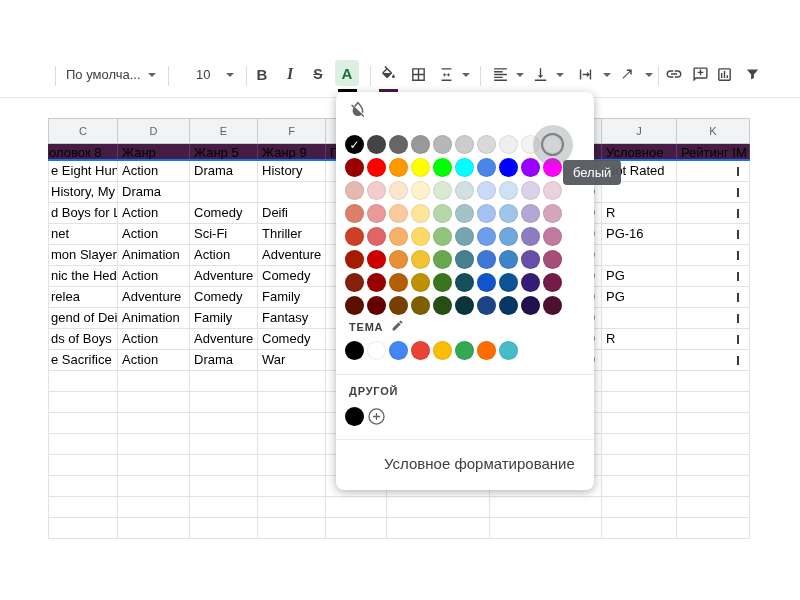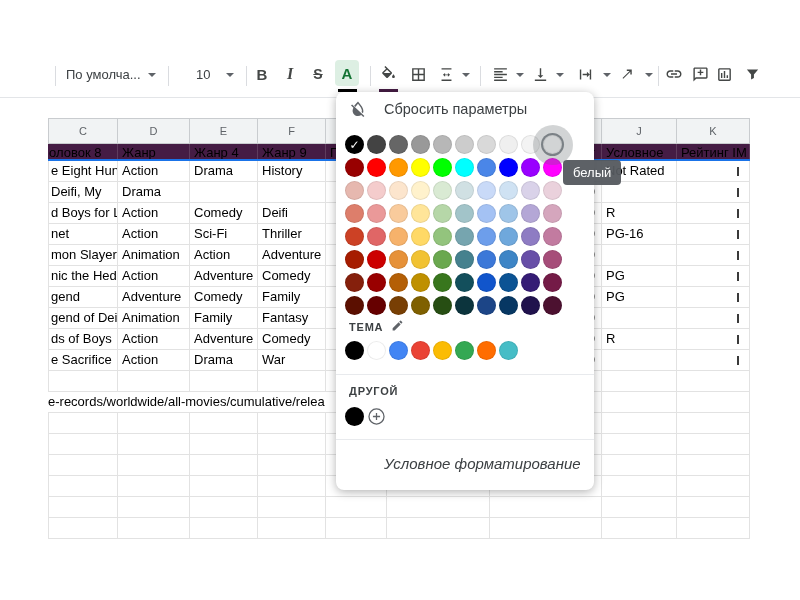--- a/index.html
+++ b/index.html
@@ -55,21 +55,21 @@
            grid-auto-rows:19px;column-gap:3px;row-gap:4px;}
   .swatch{width:19px;height:19px;border-radius:50%;position:relative;cursor:pointer;
           box-shadow:inset 0 0 0 1px rgba(0,0,0,0.08);}
   .swatch.selected::after{content:"✓";position:absolute;inset:0;display:flex;align-items:center;
           justify-content:center;color:#fff;font-size:12px;font-weight:bold;}
   .swatch.hovered{box-shadow:0 0 0 2px #878d92, inset 0 0 0 1px rgba(0,0,0,0.08);}
   .section-label{position:absolute;left:13px;font-size:11px;letter-spacing:0.8px;color:#3c4043;font-weight:700;}
   #theme-row,#custom-row{position:absolute;left:9px;display:grid;grid-auto-flow:column;
            grid-auto-columns:19px;column-gap:3px;}
   .pdivider{position:absolute;left:0;width:258px;height:1px;background:#e8eaed;}
-  .cond-label{position:absolute;left:48px;top:363px;font-size:15px;color:#3c4043;cursor:pointer;font-style:italic;}
+  .cond-label{position:absolute;left:48px;top:363px;font-size:15px;color:#3c4043;cursor:pointer;}
   .plus-btn{width:19px;height:19px;cursor:pointer;}
   .halo{position:absolute;left:533px;top:125px;width:40px;height:40px;border-radius:50%;
         background:rgba(95,99,104,0.28);z-index:40;}
   .tooltip{position:absolute;left:563px;top:160px;background:rgba(84,89,94,0.95);color:#fff;
         font-size:13px;padding:5px 10px;border-radius:4px;z-index:50;}
 </style>
 </head>
 <body>
 
 <div class="screen">
@@ -187,21 +187,21 @@
   <div class="colh x-e">E</div>
   <div class="colh x-f">F</div>
   <div class="colh x-g">G</div>
   <div class="colh x-h">H</div>
   <div class="colh x-i">I</div>
   <div class="colh x-j">J</div>
   <div class="colh x-k">K</div>
 
   <div class="ph x-c">оловок 8</div>
   <div class="ph x-d">Жанр</div>
-  <div class="ph x-e">Жанр 4</div>
+  <div class="ph x-e">Жанр 5</div>
   <div class="ph x-f">Жанр 9</div>
   <div class="ph x-g">П</div>
   <div class="ph x-h"></div>
   <div class="ph x-i">т</div>
   <div class="ph x-j">Условное</div>
   <div class="ph x-k">Рейтинг IM</div>
   <div class="sel-line"></div>
 
   <div id="rows">
 
@@ -214,21 +214,21 @@
         <div class="cell x-h"></div>
         <div class="cell x-i">0</div>
         <div class="cell x-j">Not Rated</div>
         <div class="cell x-k">
           <span class="kmark"></span>
         </div>
 
       </div>
 
       <div class="grid-row" style="top: 182px;">
-        <div class="cell x-c">Deifi, My</div>
+        <div class="cell x-c">History, My</div>
         <div class="cell x-d">Drama</div>
         <div class="cell x-e"></div>
         <div class="cell x-f"></div>
         <div class="cell x-g"></div>
         <div class="cell x-h"></div>
         <div class="cell x-i">0</div>
         <div class="cell x-j"></div>
         <div class="cell x-k">
           <span class="kmark"></span>
         </div>
@@ -289,21 +289,21 @@
         <div class="cell x-h"></div>
         <div class="cell x-i">0</div>
         <div class="cell x-j">PG</div>
         <div class="cell x-k">
           <span class="kmark"></span>
         </div>
 
       </div>
 
       <div class="grid-row" style="top: 287px;">
-        <div class="cell x-c">gend</div>
+        <div class="cell x-c">relea</div>
         <div class="cell x-d">Adventure</div>
         <div class="cell x-e">Comedy</div>
         <div class="cell x-f">Family</div>
         <div class="cell x-g"></div>
         <div class="cell x-h"></div>
         <div class="cell x-i">0</div>
         <div class="cell x-j">PG</div>
         <div class="cell x-k">
           <span class="kmark"></span>
         </div>
@@ -371,21 +371,20 @@
       <div class="grid-row" style="top: 392px;">
         <div class="cell x-c"></div>
         <div class="cell x-d"></div>
         <div class="cell x-e"></div>
         <div class="cell x-f"></div>
         <div class="cell x-g"></div>
         <div class="cell x-h"></div>
         <div class="cell x-i"></div>
         <div class="cell x-j"></div>
         <div class="cell x-k"></div>
-        <div class="overflow-text">e-records/worldwide/all-movies/cumulative/relea</div>
       </div>
 
       <div class="grid-row" style="top: 413px;">
         <div class="cell x-c"></div>
         <div class="cell x-d"></div>
         <div class="cell x-e"></div>
         <div class="cell x-f"></div>
         <div class="cell x-g"></div>
         <div class="cell x-h"></div>
         <div class="cell x-i"></div>
@@ -461,21 +460,20 @@
 
   </div>
 
   <div class="popup">
     <div class="reset-row">
       <svg width="18" height="18" viewBox="0 0 24 24" fill="#5f6368">
         <path d="M12 4.5c2.9 3.6 4.8 6.2 4.8 8.6 0 .5-.1 1-.2 1.4L8.1 6 12 4.5z" opacity="0"></path>
         <path d="M12 3.8c2.8 3.5 4.7 6.1 4.7 8.4 0 .6-.1 1.2-.3 1.7l2 2c.6-1.1 1-2.3 1-3.7 0-3.1-2.7-6.9-7.4-11.9C9.8 2.6 8.2 4.3 6.9 5.9l1.6 1.6C9.5 6.2 10.7 4.9 12 3.8z" opacity="0"></path>
         <path d="M12 3.5c3.1 3.8 5.2 6.7 5.2 9.1a5.2 5.2 0 0 1-.4 2l1.7 1.7a7 7 0 0 0 .7-3.1c0-3.2-2.4-6.8-7.2-12.4C10 2.9 8.3 4.7 6.9 6.4l1.5 1.5C9.5 6.5 10.7 5 12 3.5zM4.1 4.5L2.7 5.9l3.2 3.2A8.9 8.9 0 0 0 4.8 13c0 3.9 3.2 7.1 7.2 7.1 1.6 0 3.1-.5 4.3-1.5l2.8 2.8 1.4-1.4L4.1 4.5z"></path>
         </svg>
-      <span class="reset-label">Сбросить параметры</span>
     </div>
 
     <div id="palette">
 
         <div class="swatch selected" style="background: rgb(0, 0, 0);"></div>
 
         <div class="swatch" style="background: rgb(67, 67, 67);"></div>
 
         <div class="swatch" style="background: rgb(102, 102, 102);"></div>
 

